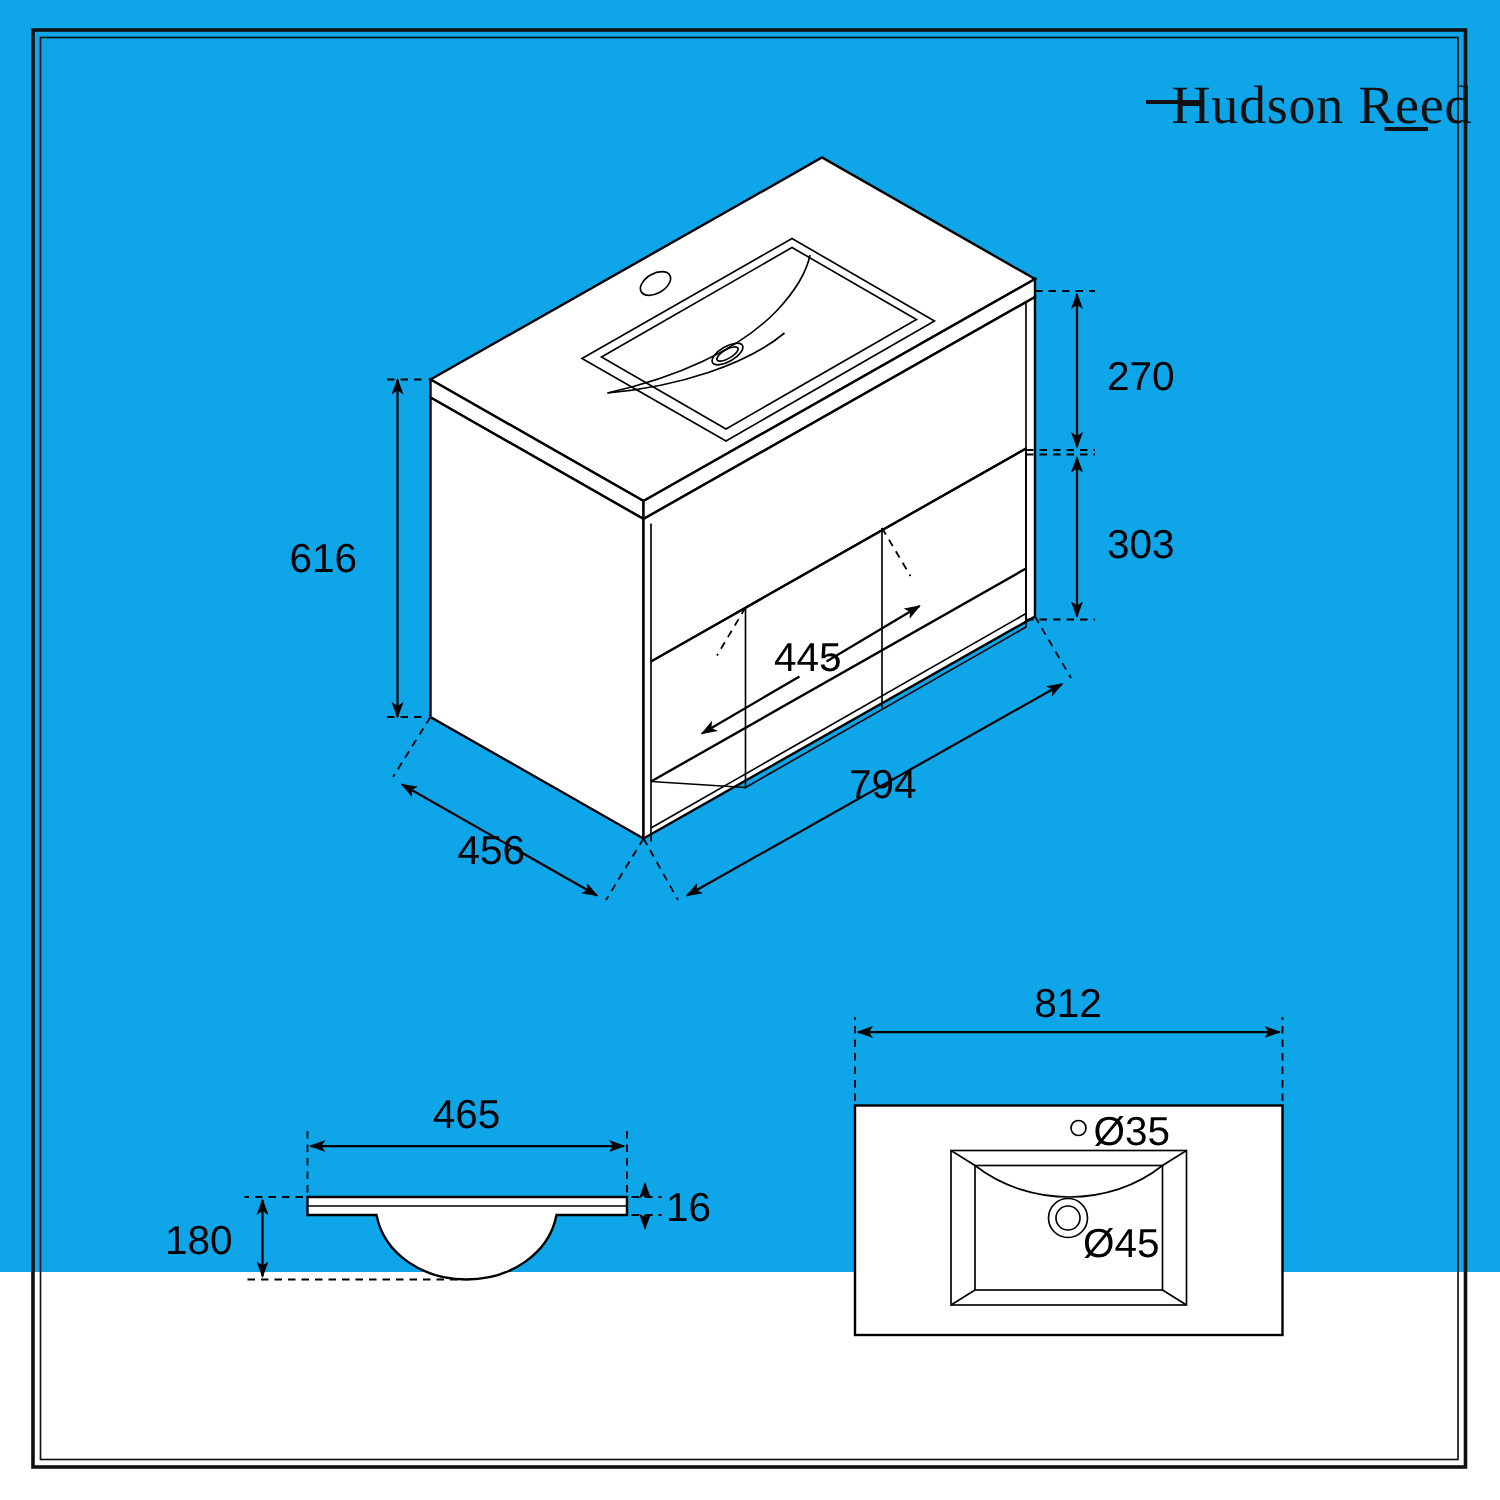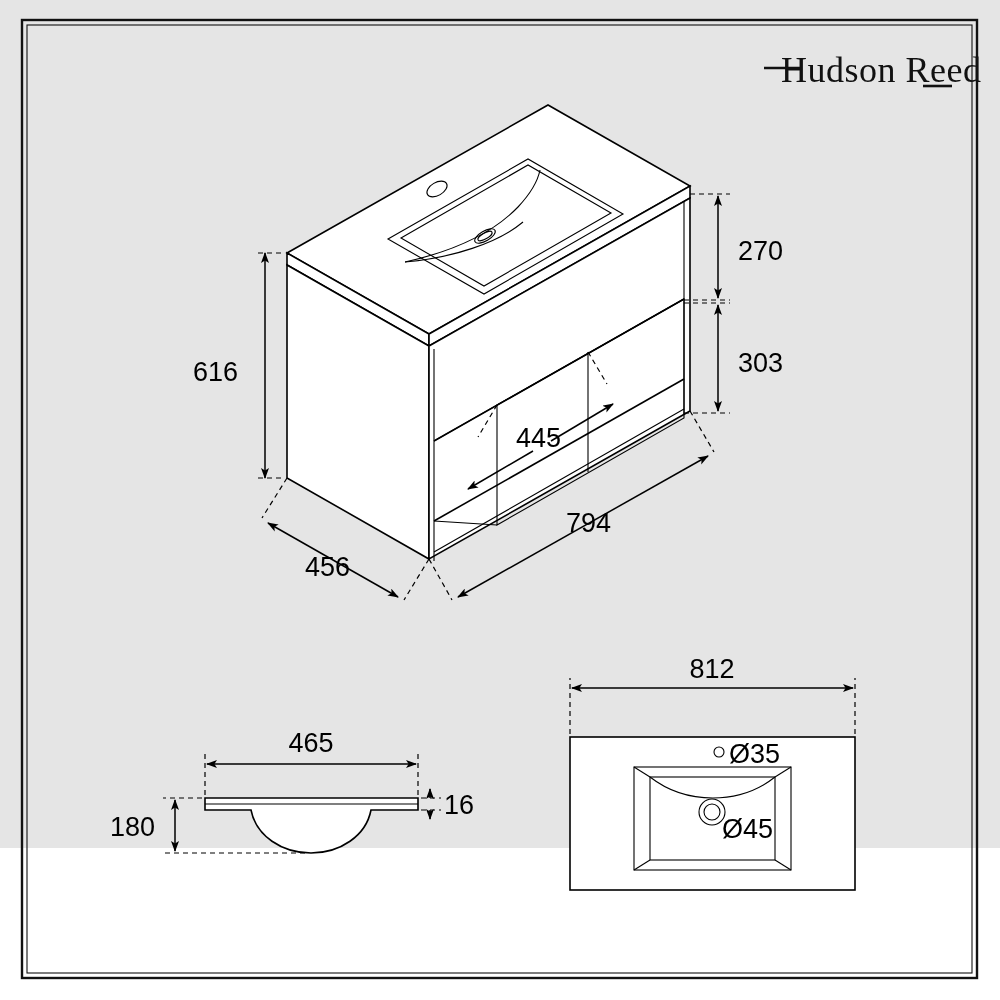--- a/index.html
+++ b/index.html
@@ -11,21 +11,21 @@
   body {
     width: 1000px;
     height: 1000px;
     font-family: "Liberation Sans", sans-serif;
     overflow: hidden;
   }
   #sheet {
     position: relative;
     width: 1000px;
     height: 848px;
-    background: #e5e5e5;
+    background: #0ea5e9;
   }
   #sheet svg {
     position: absolute;
     top: 0;
     left: 0;
     width: 1000px;
     height: 1000px;
   }
   .dim-text {
     font-family: "Liberation Sans", sans-serif;

